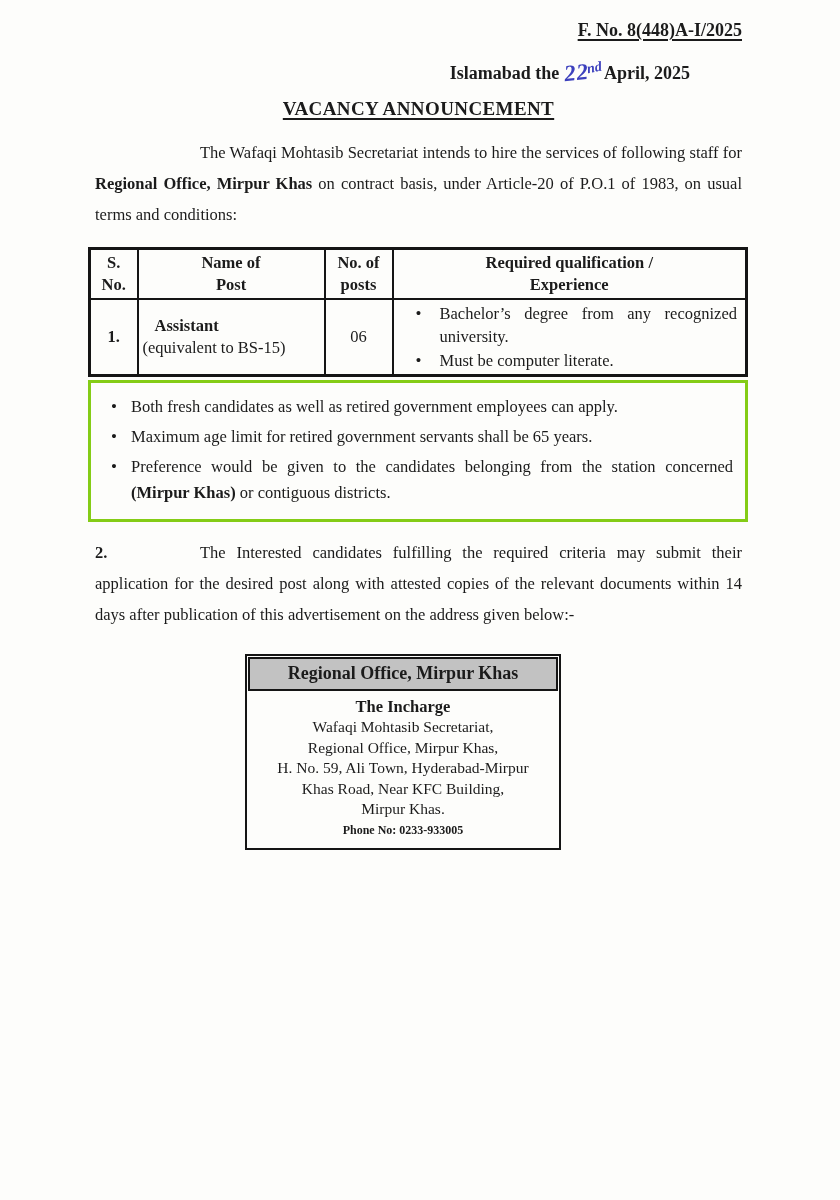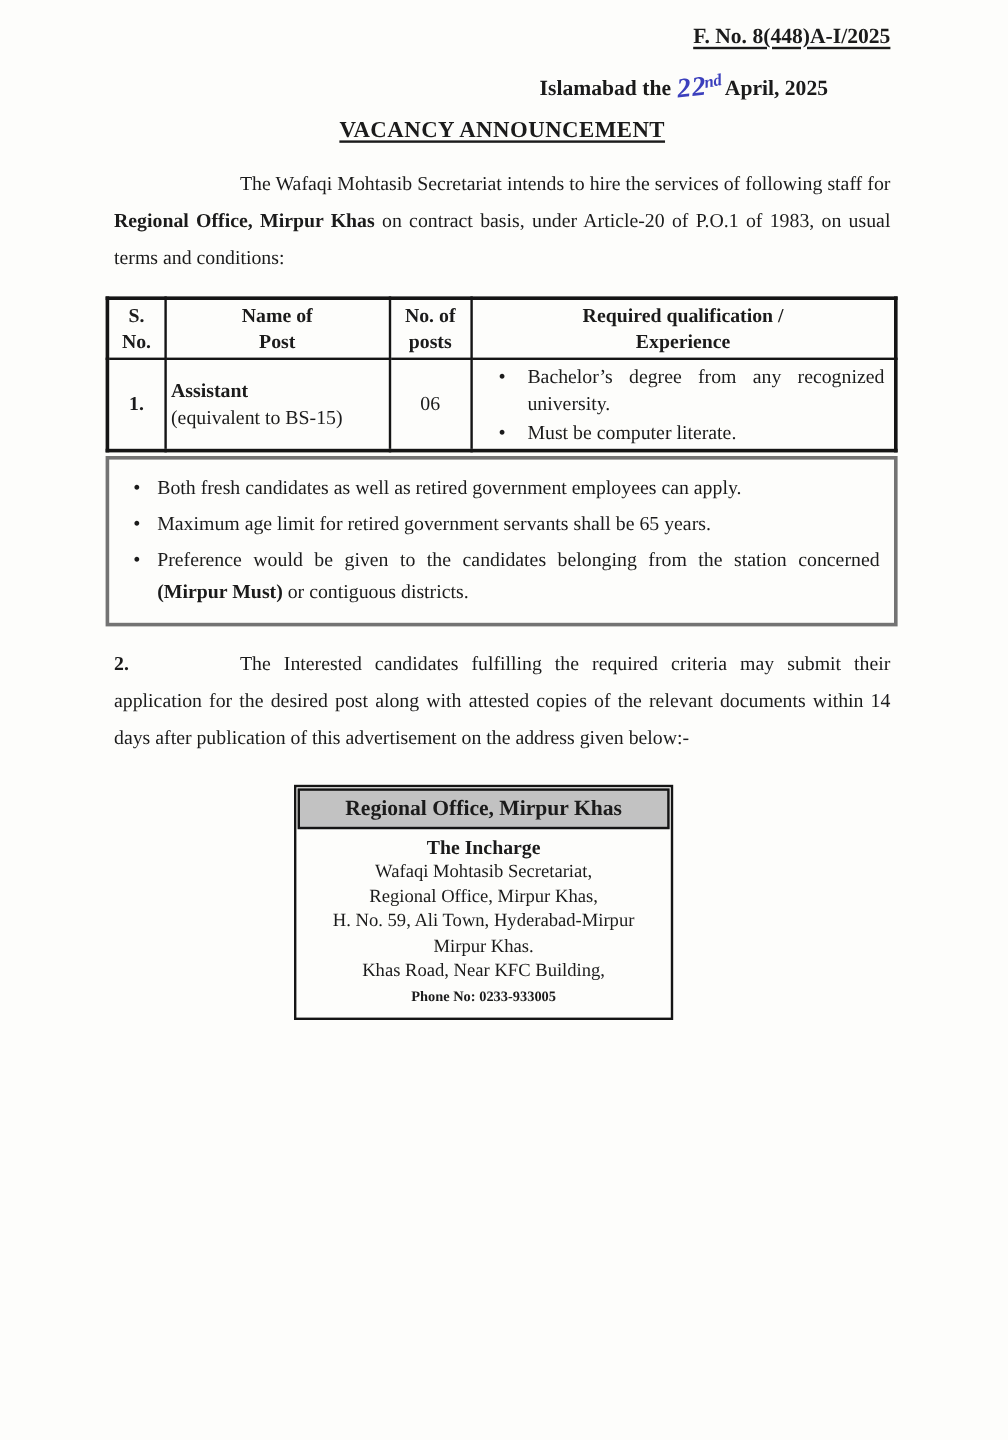--- a/index.html
+++ b/index.html
@@ -107,34 +107,34 @@
   table.vacancy { border: 3px solid #151515; }
   table.vacancy th {
     font-weight: bold;
     text-align: center;
     line-height: 22px;
     height: 44px;
   }
   td.c-center { text-align: center; font-weight: bold; }
   td.c-num { text-align: center; }
   td.c-post { padding-left: 10px; line-height: 22px; }
-  td.c-post .post-name { font-weight: bold; }
+  td.c-post .post-name { font-weight: bold; margin-left: 12px; }
   td.c-qual { padding: 4px 6px 4px 0; }
   .qual-row { display: flex; line-height: 23px; }
   .qual-row + .qual-row { margin-top: 1px; }
   .q-marker { width: 42px; text-align: center; flex: 0 0 42px; }
   .q-marker::before { content: "•"; font-size: 17px; }
   .q-text { flex: 1; text-align: justify; padding-right: 4px; }
 
   
   .notes-box {
     width: 660px;
     margin-left: -7px;
     margin-top: 3px;
-    border: 3px solid #737373;
+    border: 3px solid #84cc16;
     padding: 7px 12px 9px 6px;
     box-sizing: border-box;
   }
   .note-row { display: flex; font-size: 16.5px; line-height: 26px; margin: 4px 0; }
   .n-marker { width: 34px; text-align: center; flex: 0 0 34px; }
   .n-marker::before { content: "•"; font-size: 17px; }
   .n-text { flex: 1; text-align: justify; }
 
   
   .addr-box {
@@ -224,35 +224,35 @@
       <div class="note-row">
         <span class="n-marker"></span>
         <span class="n-text"><span>Both fresh candidates as well as retired government employees can apply.</span><b class="inl"></b><span></span></span>
       </div>
       <div class="note-row">
         <span class="n-marker"></span>
         <span class="n-text"><span>Maximum age limit for retired government servants shall be 65 years.</span><b class="inl"></b><span></span></span>
       </div>
       <div class="note-row">
         <span class="n-marker"></span>
-        <span class="n-text"><span>Preference would be given to the candidates belonging from the station concerned </span><b class="inl">(Mirpur Must)</b><span> or contiguous districts.</span></span>
+        <span class="n-text"><span>Preference would be given to the candidates belonging from the station concerned </span><b class="inl">(Mirpur Khas)</b><span> or contiguous districts.</span></span>
       </div>
     </div>
 
     <p class="para para-2 indent-first">
       <span class="para-num">2.</span><span>The Interested candidates fulfilling the required criteria may submit their application for the desired post along with attested copies of the relevant documents within 14 days after publication of this advertisement on the address given below:-</span>
     </p>
 
     <div class="addr-box">
       <div class="addr-head">Regional Office, Mirpur Khas</div>
       <div class="addr-body">
         <div class="addr-incharge">The Incharge</div>
         <div>Wafaqi Mohtasib Secretariat,</div>
         <div>Regional Office, Mirpur Khas,</div>
         <div>H. No. 59, Ali Town, Hyderabad-Mirpur</div>
+        <div>Khas Road, Near KFC Building,</div>
         <div>Mirpur Khas.</div>
-        <div>Khas Road, Near KFC Building,</div>
         <div class="addr-phone">Phone No: 0233-933005</div>
       </div>
     </div>
 
   </div>
 </div>
 
 </body></html>

